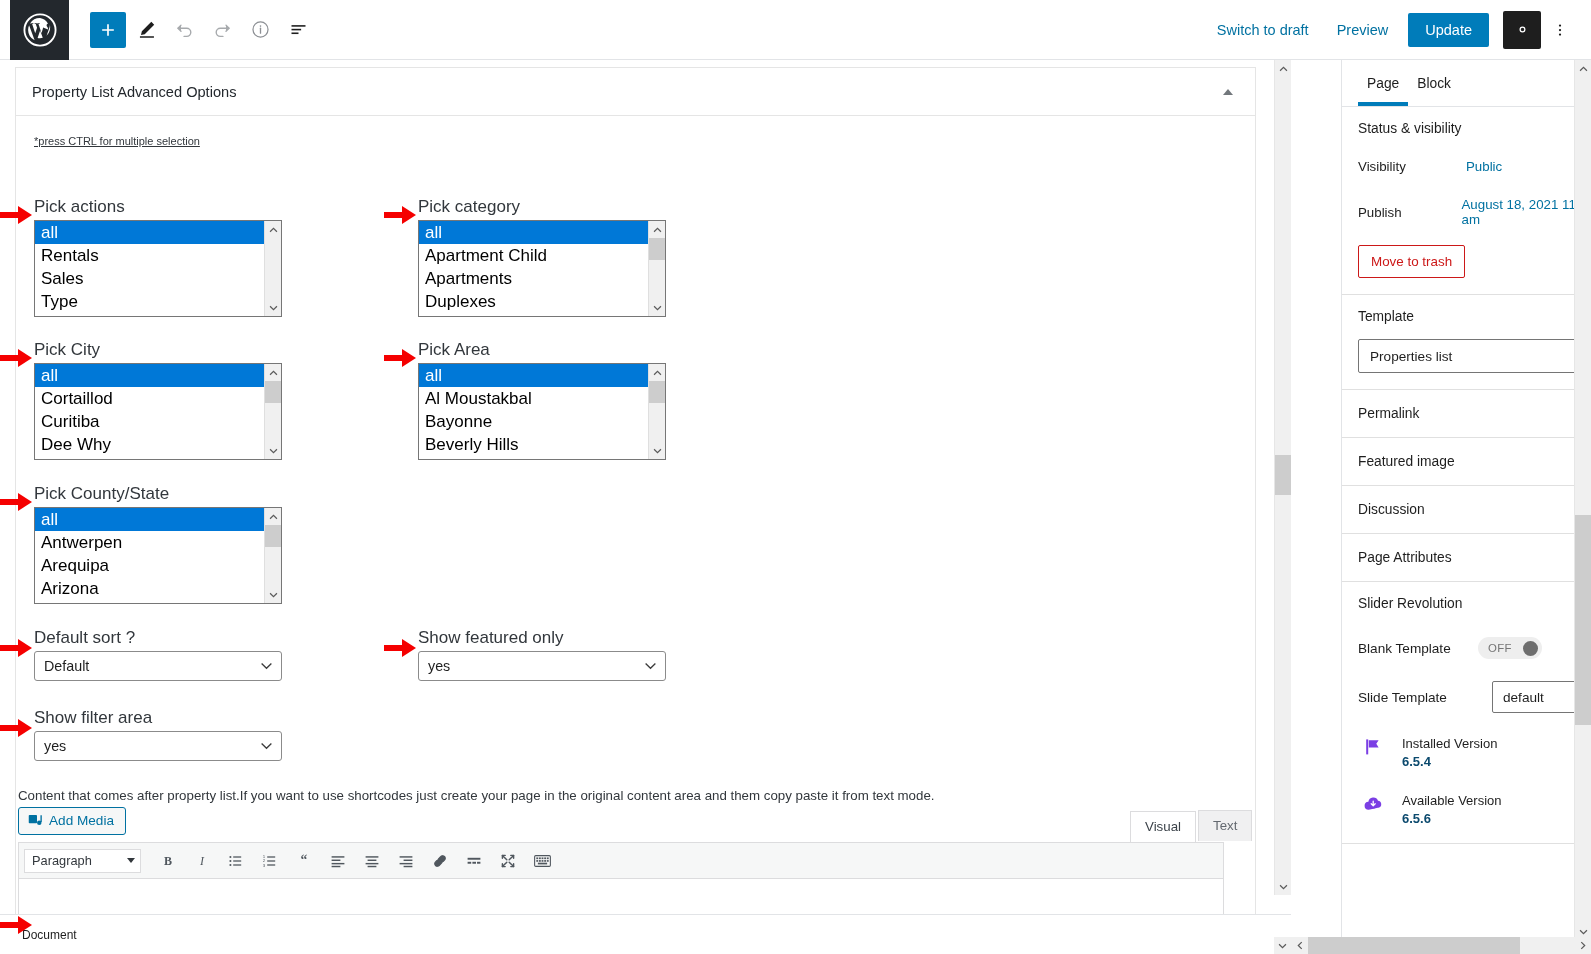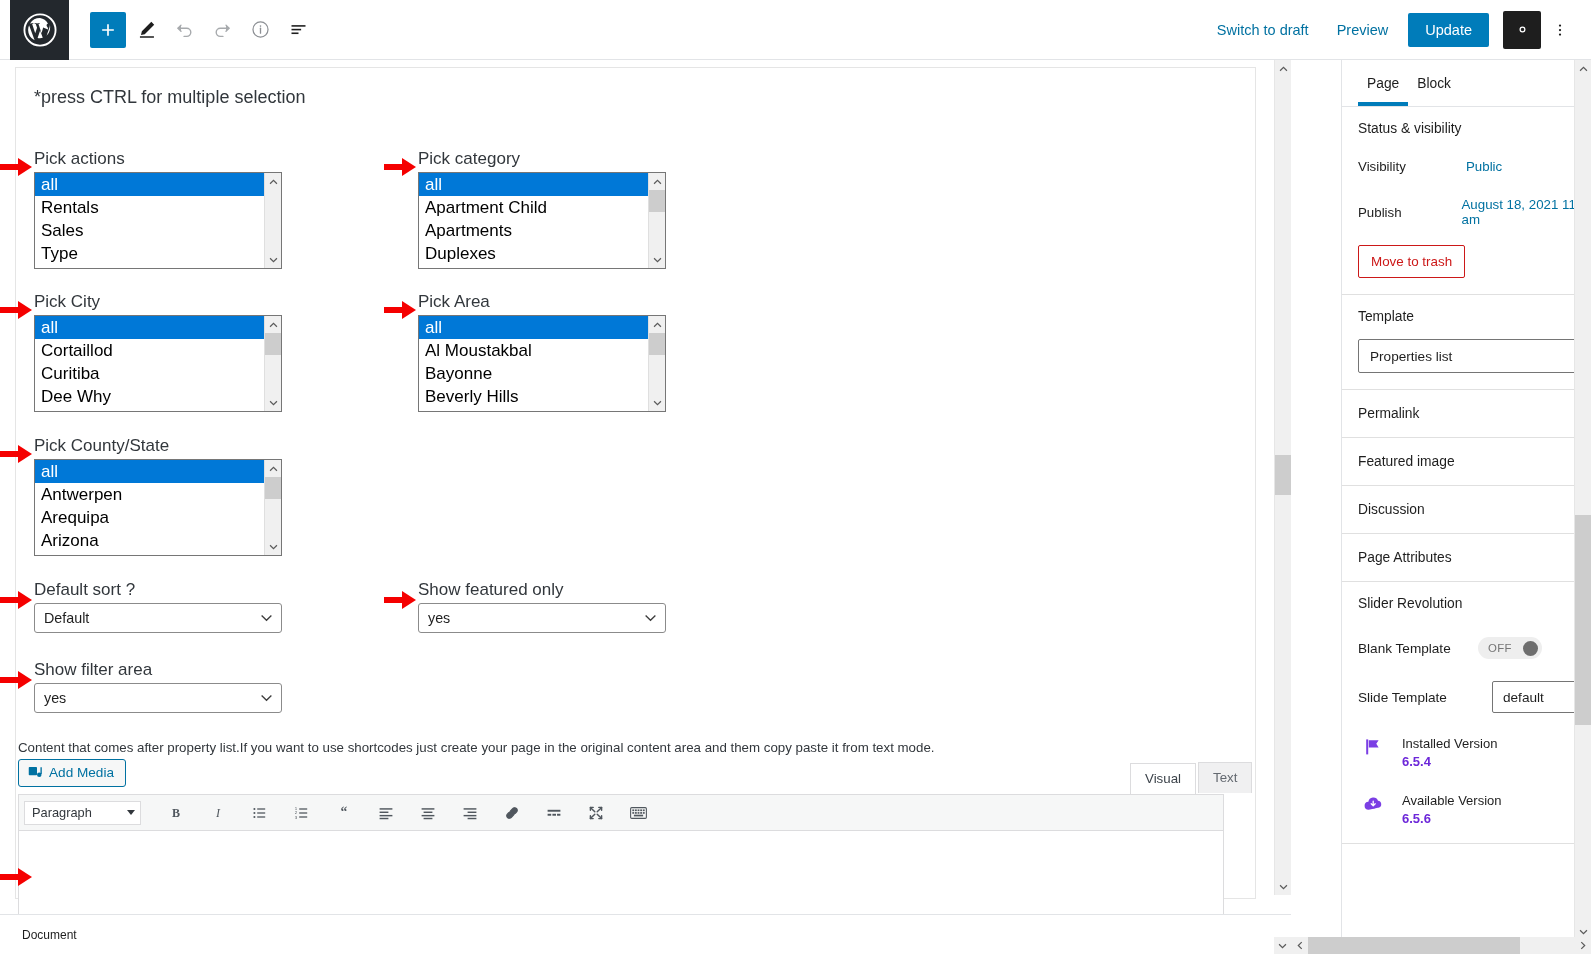--- a/index.html
+++ b/index.html
@@ -89,21 +89,21 @@
   #panel-toggle {
     margin-left: auto; width: 22px; height: 22px; cursor: pointer;
     display: flex; align-items: center; justify-content: center;
   }
   .tri-up {
     width: 0; height: 0; border-left: 5px solid transparent;
     border-right: 5px solid transparent; border-bottom: 6px solid #72777c;
   }
 
   #panel-body { position: relative; padding: 16px 16px 10px 16px; height: 830px; }
-  #ctrl-note { font-size: 18px; color: #32373c; margin: 3px 0 12px 2px; }
+  #ctrl-note { font-size: 11px; color: #32373c; margin: 3px 0 12px 2px; text-decoration: underline; }
 
   
   .arrow {
     position: absolute; width: 32px; height: 18px; z-index: 20;
   }
   .arrow .shaft {
     position: absolute; left: 0; top: 6px; width: 20px; height: 6px; background: #f50000;
   }
   .arrow .head {
     position: absolute; left: 18px; top: 0; width: 0; height: 0;
@@ -152,21 +152,21 @@
     color: #0071a1; font-size: 13.6px; padding: 5px 11px 6px 9px;
     display: flex; align-items: center; gap: 6px; cursor: pointer;
     font-family: "Liberation Sans", sans-serif;
   }
   #editor-box {
     position: absolute; left: 2px; top: 726px; width: 1206px; height: 130px;
     border: 1px solid #dcdcde; background: #fff;
   }
   #editor-toolbar {
     height: 36px; background: #f6f7f7; border-bottom: 1px solid #dcdcde;
-    display: flex; align-items: center; padding: 0 5px; gap: 12px;
+    display: flex; align-items: center; padding: 0 5px; gap: 4px;
   }
   #para-select {
     width: 117px; height: 24px; border: 1px solid #dcdcde; background: #fff;
     font-size: 12.8px; color: #32373c; display: flex; align-items: center;
     padding: 0 5px 0 7px; margin-right: 8px; cursor: pointer;
   }
   #para-select .cap { flex: 1; }
   .tri-dn-sm {
     width: 0; height: 0; border-left: 4px solid transparent;
     border-right: 4px solid transparent; border-top: 5px solid #32373c;
@@ -250,21 +250,21 @@
   .toggle-off .knob { width: 15px; height: 15px; border-radius: 50%; background: #6e6e6e; }
   #slide-tpl {
     width: 118px; height: 32px; border: 1px solid #757575; border-radius: 2px;
     background: #fff; display: flex; align-items: center; padding: 0 8px 0 10px;
     font-size: 13.6px; color: #1e1e1e; cursor: pointer; margin-left: 14px;
   }
   #slide-tpl .val { flex: 1; }
   .ver-row { display: flex; align-items: flex-start; margin-top: 22px; gap: 14px; padding-left: 2px; }
   .ver-ico { width: 28px; display: flex; justify-content: center; padding-top: 2px; }
   .ver-title { font-size: 13px; color: #1e1e1e; line-height: 1.35; }
-  .ver-num { font-size: 13px; color: #6d28d9; font-weight: bold; line-height: 1.35; }
+  .ver-num { font-size: 13px; color: #0c4a6e; font-weight: bold; line-height: 1.35; }
 
   #sb-scroll {
     position: absolute; left: 1574px; top: 60px; width: 17px; height: 880px;
     background: #f0f0f0; border-left: 1px solid #e6e6e6;
   }
   #sb-scroll .thumb {
     position: absolute; left: 0; width: 17px; top: 455px; height: 210px; background: #cdcdcd;
   }
 
   
@@ -356,20 +356,26 @@
           <circle cx="12" cy="12" r="1.5"></circle>
           <circle cx="12" cy="18" r="1.5"></circle>
         </svg>
     </button>
   </div>
 </div>
 
 <div id="content-wrap">
 
   <div class="panel-box">
+    <div id="panel-header">
+      <span id="panel-title">Property List Advanced Options</span>
+      <span id="panel-toggle">
+        <span class="tri-up"></span>
+      </span>
+    </div>
 
     <div id="panel-body">
       <div id="ctrl-note">*press CTRL for multiple selection</div>
 
       <div class="arrow" style="left:-16px; top:90px;">
           <span class="shaft"></span>
           <span class="head"></span>
         </div>
       <div class="field" style="left:18px; top:81px;">
         <span class="field-label">Pick actions</span>

